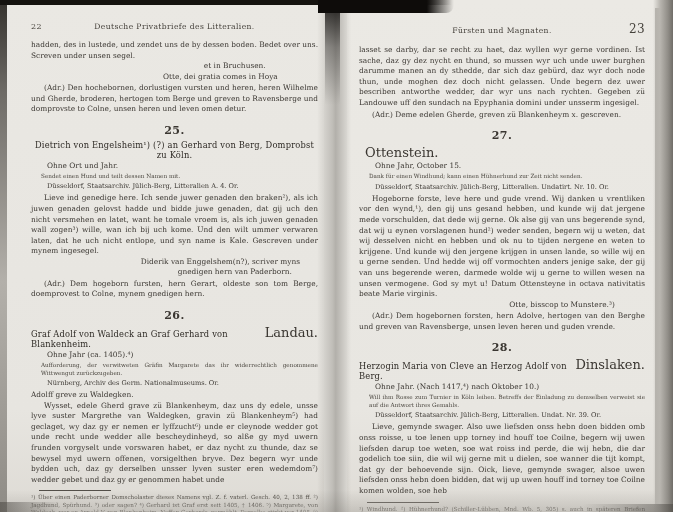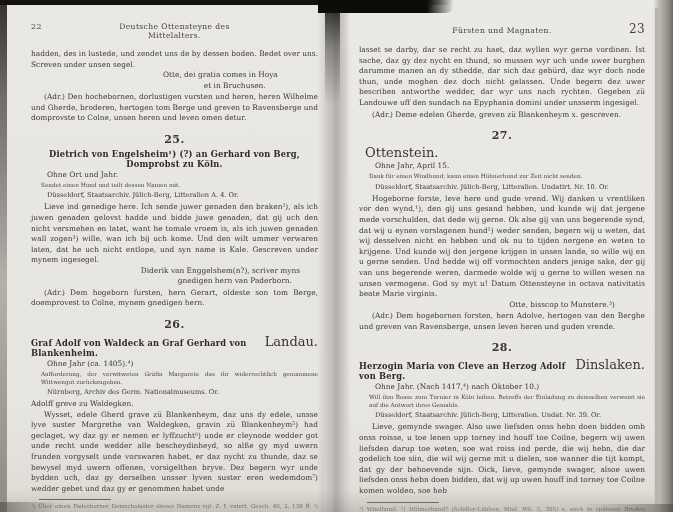--- a/index.html
+++ b/index.html
@@ -36,46 +36,46 @@
 
   .body-text{font-size:7.4px;line-height:10.6px;text-align:justify;}
   .body-text.cont{text-indent:0;}
   .indent{text-indent:13px;}
   .sig{font-size:7.4px;line-height:10.4px;text-align:center;padding-left:32%;}
   .sig.deep{padding-left:42%;}
   .address{font-size:7.4px;line-height:10.6px;text-align:justify;text-indent:13px;margin-top:1px;}
 
   .lnum{font-size:11px;font-weight:bold;text-align:center;margin-top:9px;margin-bottom:3px;letter-spacing:.5px;}
   .ltitle-row{display:flex;align-items:baseline;justify-content:space-between;margin-bottom:1px;}
-  .ltitle{font-size:8.3px;font-weight:bold;letter-spacing:.2px;color:#2e2a25;}
+  .ltitle{font-size:8.3px;font-weight:normal;letter-spacing:.2px;color:#2e2a25;}
   .ltitle.center{flex:1;text-align:center;}
   .lplace{font-size:13px;white-space:nowrap;padding-left:6px;}
   .dateline{font-size:7.4px;padding-left:16px;line-height:10px;margin-bottom:2px;}
   .regest{font-size:5.7px;line-height:7.6px;padding-left:10px;color:#4a463f;margin-bottom:2px;text-align:justify;}
   .source{font-size:6.6px;padding-left:16px;line-height:9px;margin-bottom:2px;}
   .salut{font-size:7.4px;text-align:left;line-height:10.4px;}
 
   .fnrule{width:72px;border-top:1px solid #524e48;margin:5px 0 3px 8px;}
   .footnotes{font-size:5.6px;line-height:7.5px;text-align:justify;color:#45413b;}
 </style>
 </head>
 <body>
 
 <div class="scan">
 
   <div class="page left">
     <div class="hdr">
       <span class="pnum">22</span>
-      <span class="rtitle">Deutsche Ottensteyne des Mittelalters.</span>
+      <span class="rtitle">Deutsche Privatbriefe des Litteralien.</span>
       <span class="spacer"></span>
     </div>
 
     <div class="body-text cont">hadden, des in lustede, und zendet uns de by dessen boden.  Bedet over uns. Screven under unsen segel.</div>
+    <div class="sig deep">et in Bruchusen.</div>
     <div class="sig">Otte, dei gratia comes in Hoya</div>
-    <div class="sig deep">et in Bruchusen.</div>
     <div class="address">(Adr.)  Den hochebornen, dorlustigen vursten und heren, heren Wilhelme und Gherde, broderen, hertogen tom Berge und greven to Ravensberge und domprovste to Colne, unsen heren und leven omen detur.</div>
 
     <div class="lnum">25.</div>
     <div class="ltitle-row">
       <span class="ltitle center">Dietrich von Engelsheim¹) (?) an Gerhard von Berg, Domprobst zu Köln.</span>
     </div>
     <div class="dateline">Ohne Ort und Jahr.</div>
     <div class="regest">Sendet einen Hund und teilt dessen Namen mit.</div>
     <div class="source">Düsseldorf, Staatsarchiv.  Jülich-Berg, Litteralien A. 4.  Or.</div>
     <div class="body-text indent">Lieve ind genedige here.  Ich sende juwer genaden den braken²), als ich juwen genaden gelovst hadde und bidde juwe genaden, dat gij uch den nicht versmehen en latet, want he tomale vroem is, als ich juwen genaden wall zogen³) wille, wan ich bij uch kome.  Und den wilt ummer verwaren laten, dat he uch nicht entlope, und syn name is Kale.  Gescreven under mynem ingesegel.</div>
@@ -105,21 +105,21 @@
       <span class="spacer">23</span>
     </div>
 
     <div class="body-text cont">lasset se darby, dar se recht zu haet, daz wyllen wyr gerne vordinen.  Ist sache, daz gy dez nycht en thund, so mussen wyr uch unde uwer burghen darumme manen an dy sthedde, dar sich daz gebürd, daz wyr doch node thun, unde moghen dez doch nicht gelassen.  Unde begern dez uwer bescriben antworthe wedder, dar wyr uns nach rychten.  Gegeben zü Landouwe uff den sundach na Epyphania domini under unsserm ingesigel.</div>
     <div class="address">(Adr.)  Deme edelen Gherde, greven zü Blankenheym x. gescreven.</div>
 
     <div class="lnum">27.</div>
     <div class="ltitle-row">
       <span class="lplace">Ottenstein.</span>
     </div>
-    <div class="dateline">Ohne Jahr, April 15.</div>
+    <div class="dateline">Ohne Jahr, October 15.</div>
     <div class="regest">Dank für einen Windhund; kann einen Hühnerhund zur Zeit nicht senden.</div>
     <div class="source">Düsseldorf, Staatsarchiv.  Jülich-Berg, Litteralien.  Undatirt.  Nr. 10.  Or.</div>
     <div class="body-text indent">Hogeborne forste, leve here und gude vrend.  Wij danken u vrentliken vor den wynd,¹), den gij uns gesand hebben, und kunde wij dat jergene mede vorschulden, dat dede wij gerne.  Ok alse gij van uns begerende synd, dat wij u eynen vorslagenen hund²) weder senden, begern wij u weten, dat wij desselven nicht en hebben und ok nu to tijden nergene en weten to krijgene.  Und kunde wij den jergene krijgen in unsen lande, so wille wij en u gerne senden.  Und hedde wij off vormochten anders jenige sake, der gij van uns begerende weren, darmede wolde wij u gerne to willen wesen na unsen vermogene.  God sy myt u!  Datum Ottensteyne in octava nativitatis beate Marie virginis.</div>
     <div class="sig deep">Otte, bisscop to Munstere.³)</div>
     <div class="address">(Adr.)  Dem hogebornen forsten, hern Adolve, hertogen van den Berghe und greven van Ravensberge, unsen leven heren und guden vrende.</div>
 
     <div class="lnum">28.</div>
     <div class="ltitle-row">
       <span class="ltitle">Herzogin Maria von Cleve an Herzog Adolf von Berg.</span>
       <span class="lplace">Dinslaken.</span>

